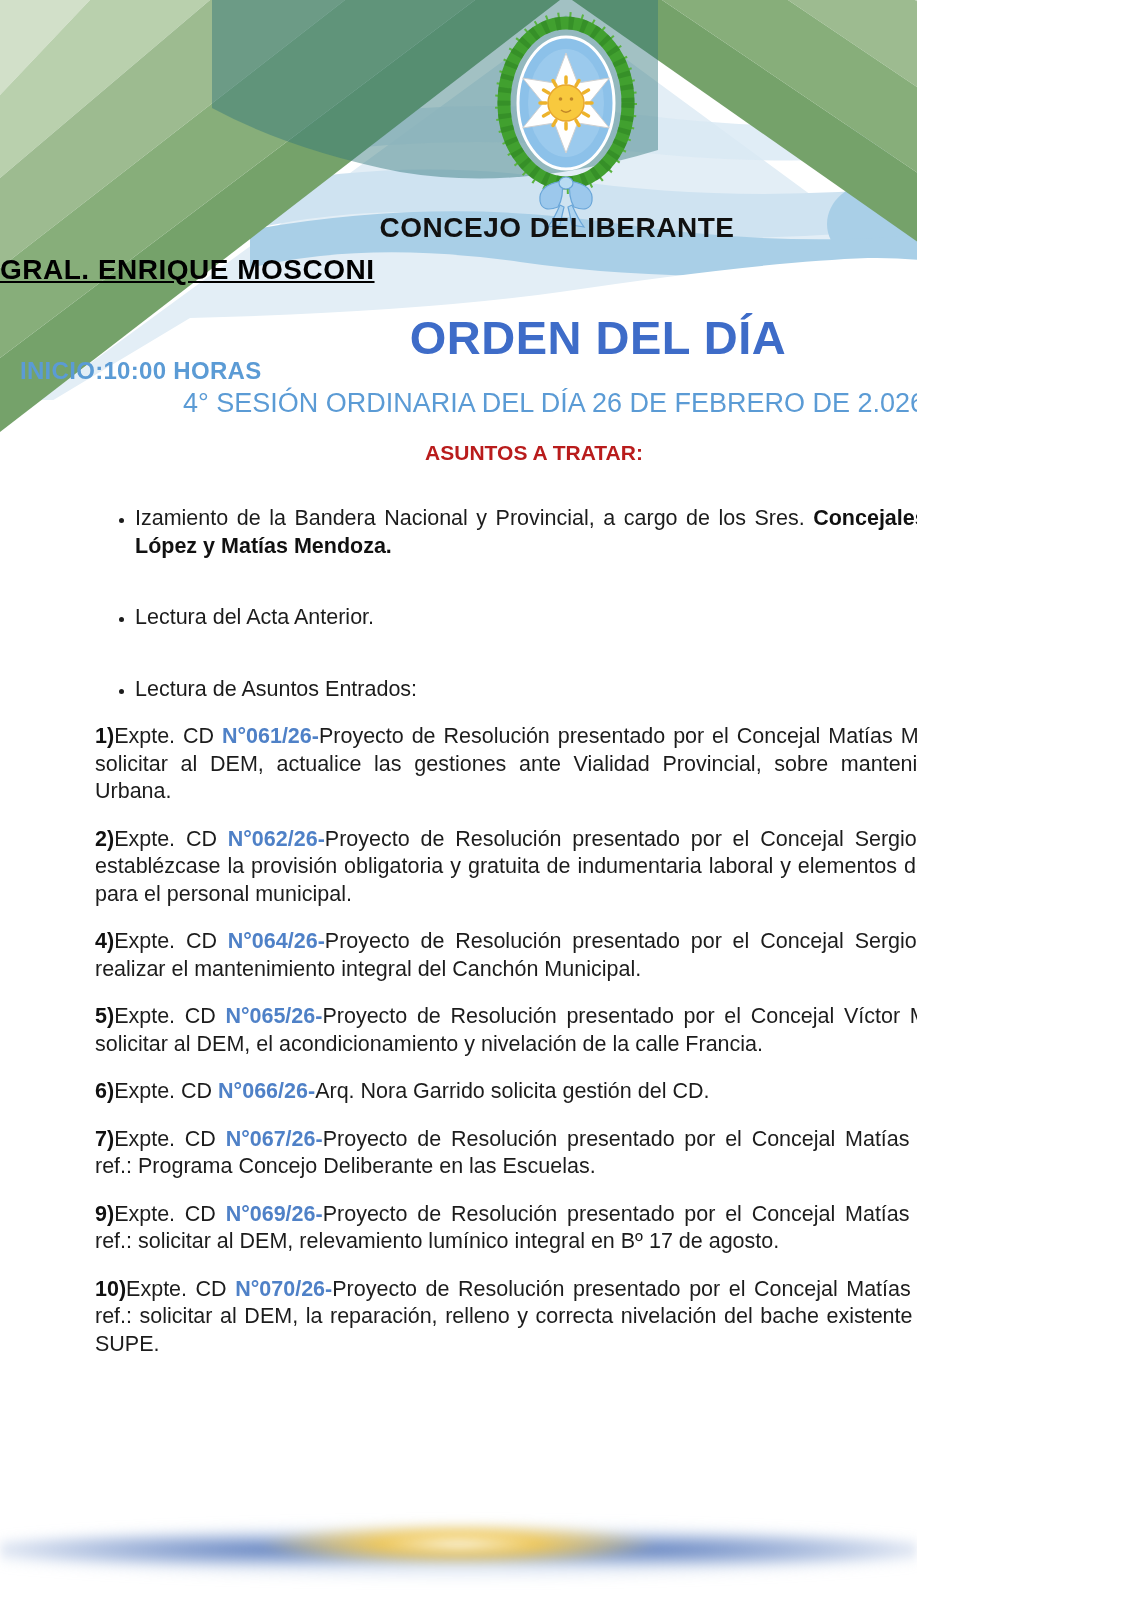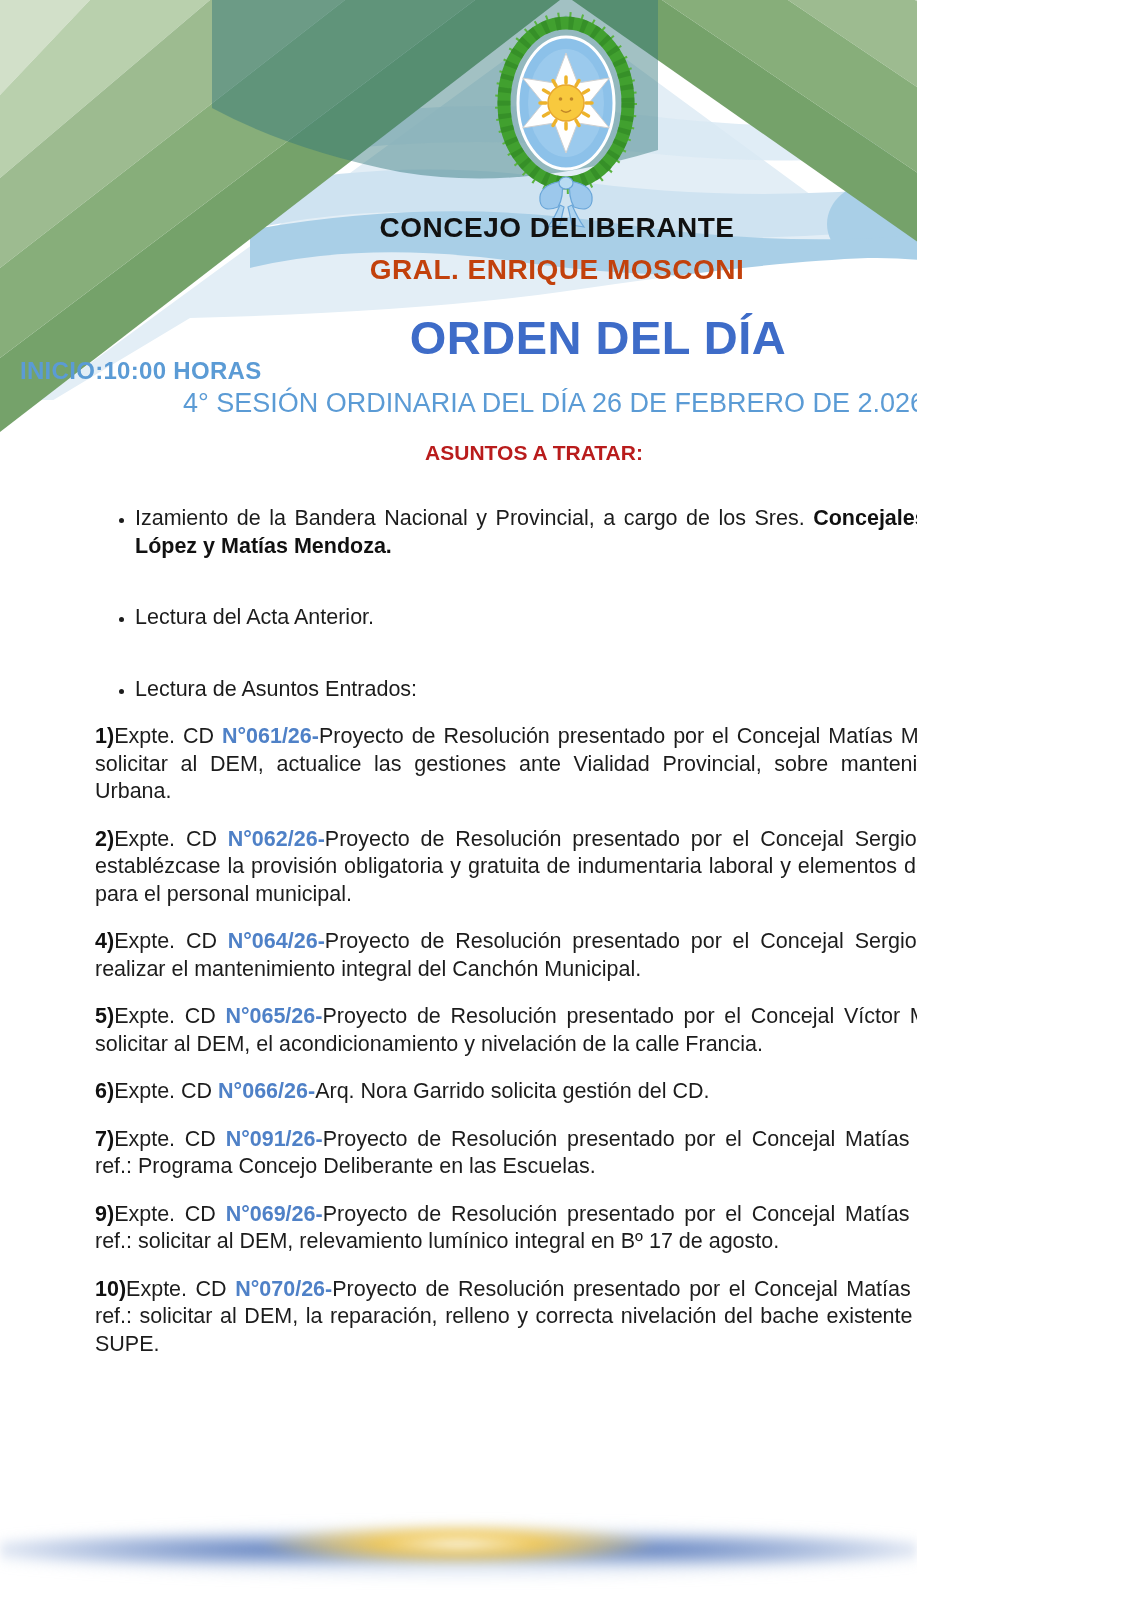--- a/index.html
+++ b/index.html
@@ -22,22 +22,22 @@
     filter:blur(5px);
   }
   .doc{position:absolute;top:0;left:0;width:1132px;z-index:2;}
   .org-line1{
     position:absolute;top:212px;left:0;width:1132px;
     text-align:center;padding-right:18px;box-sizing:border-box;
     font-size:28px;font-weight:bold;color:#111;letter-spacing:.5px;
   }
   .org-line2{
     position:absolute;top:254px;left:0;width:1132px;
-    text-align:center;padding-right:18px;box-sizing:border-box;
-    font-size:28px;font-weight:bold;color:#c2410c;letter-spacing:.5px;
+    text-align:left;padding-right:18px;box-sizing:border-box;
+    font-size:28px;font-weight:bold;color:#000000;letter-spacing:.5px;text-decoration:underline;
   }
   .doc-title{
     position:absolute;top:310px;left:0;width:1132px;
     text-align:center;padding-left:64px;box-sizing:border-box;
     font-size:47px;font-weight:bold;color:#3e6cc8;letter-spacing:.5px;
   }
   .start-time{
     position:absolute;top:357px;left:20px;
     font-size:24px;font-weight:bold;color:#5b9bd5;letter-spacing:.3px;
   }
@@ -163,19 +163,19 @@
       <li><span>Lectura del Acta Anterior.</span></li>
       <li><span>Lectura de Asuntos Entrados:</span></li>
     </ul>
 
     <div class="items">
       <p class="item"><span class="num">1)</span><span>Expte. CD </span><span class="expte">N°061/26-</span><span>Proyecto de Resolución presentado por el Concejal Matías Mendoza, ref.: solicitar al DEM, actualice las gestiones ante Vialidad Provincial, sobre mantenimiento Ruta Urbana.</span></p>
       <p class="item"><span class="num">2)</span><span>Expte. CD </span><span class="expte">N°062/26-</span><span>Proyecto de Resolución presentado por el Concejal Sergio López, ref.: establézcase la provisión obligatoria y gratuita de indumentaria laboral y elementos de protección, para el personal municipal.</span></p>
       <p class="item"><span class="num">4)</span><span>Expte. CD </span><span class="expte">N°064/26-</span><span>Proyecto de Resolución presentado por el Concejal Sergio López, ref.: realizar el mantenimiento integral del Canchón Municipal.</span></p>
       <p class="item"><span class="num">5)</span><span>Expte. CD </span><span class="expte">N°065/26-</span><span>Proyecto de Resolución presentado por el Concejal Víctor Miranda, ref.: solicitar al DEM, el acondicionamiento y nivelación de la calle Francia.</span></p>
       <p class="item"><span class="num">6)</span><span>Expte. CD </span><span class="expte">N°066/26-</span><span>Arq. Nora Garrido solicita gestión del CD.</span></p>
-      <p class="item"><span class="num">7)</span><span>Expte. CD </span><span class="expte">N°091/26-</span><span>Proyecto de Resolución presentado por el Concejal Matías Montenegro, ref.: Programa Concejo Deliberante en las Escuelas.</span></p>
+      <p class="item"><span class="num">7)</span><span>Expte. CD </span><span class="expte">N°067/26-</span><span>Proyecto de Resolución presentado por el Concejal Matías Montenegro, ref.: Programa Concejo Deliberante en las Escuelas.</span></p>
       <p class="item"><span class="num">9)</span><span>Expte. CD </span><span class="expte">N°069/26-</span><span>Proyecto de Resolución presentado por el Concejal Matías Montenegro, ref.: solicitar al DEM, relevamiento lumínico integral en Bº 17 de agosto.</span></p>
       <p class="item"><span class="num">10)</span><span>Expte. CD </span><span class="expte">N°070/26-</span><span>Proyecto de Resolución presentado por el Concejal Matías Montenegro, ref.: solicitar al DEM, la reparación, relleno y correcta nivelación del bache existente en Plazoleta SUPE.</span></p>
     </div>
   </div>
 
 </div>
 
 </body></html>

